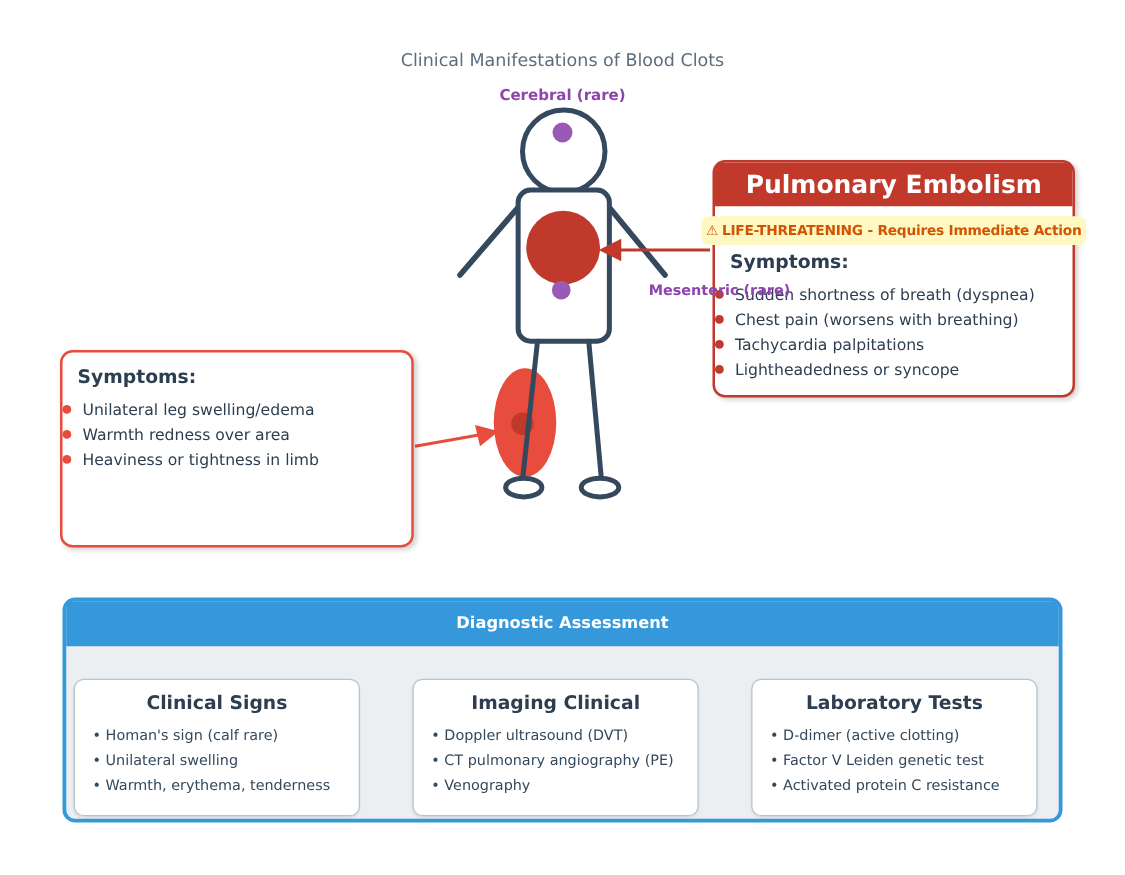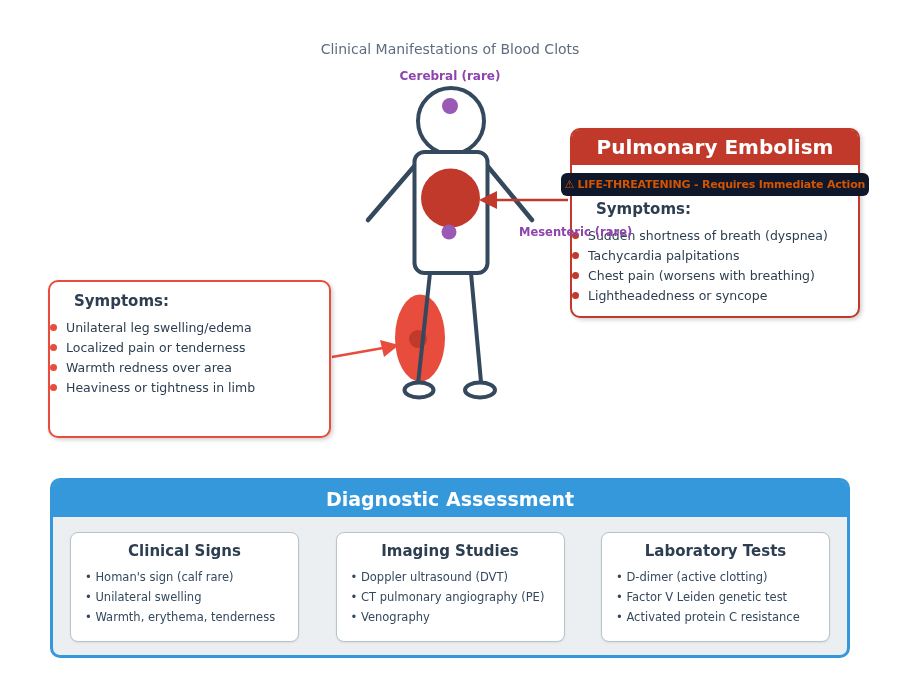--- a/index.html
+++ b/index.html
@@ -31,46 +31,46 @@
     color: #ffffff; font-weight: bold; text-align: center;
     border-radius: 7px 7px 0 0;
   }
   .dvt-box { left: 48px; top: 280px; width: 283px; height: 158px; border: 2px solid #e74c3c; }
   .dvt-box .callout-header { background: #e74c3c; height: 32px; line-height: 32px; font-size: 16.5px; }
   .pe-box { left: 570px; top: 128px; width: 290px; height: 190px; border: 2px solid #c0392b; }
   .pe-box .callout-header { background: #c0392b; height: 35px; line-height: 35px; font-size: 20px; }
 
   .warning-row { display: flex; justify-content: center; margin-top: 8px; }
   .warning-badge {
-    background: #0f172a; border-radius: 6px; padding: 5px 4px;
+    background: #fef9c3; border-radius: 6px; padding: 5px 4px;
     font-size: 11px; font-weight: bold; color: #d35400;
     white-space: nowrap; letter-spacing: -0.2px;
   }
   .warning-badge .w-icon { margin-right: 3px; }
 
-  .symptoms-heading { font-weight: bold; font-size: 15px; color: #2c3e50; padding-left: 24px; }
+  .symptoms-heading { font-weight: bold; font-size: 15px; color: #2c3e50; padding-left: 12px; }
   .dvt-box .symptoms-heading { margin-top: 10px; }
   .pe-box .symptoms-heading { margin-top: 4px; }
 
   .symptom-list { list-style: none; margin-top: 7px; }
   .symptom-list li { display: flex; align-items: center; gap: 9px; height: 20px; font-size: 12.5px; color: #2c3e50; }
   .dot { width: 7px; height: 7px; border-radius: 50%; flex: 0 0 auto; }
   .dvt-dot { background: #e74c3c; }
   .pe-dot { background: #c0392b; }
 
   .diag-panel {
     position: absolute; z-index: 2; left: 50px; top: 478px; width: 800px; height: 180px;
     border: 3px solid #3498db; border-radius: 10px; background: #eceff1;
     display: flex; flex-direction: column;
   }
   .diag-header {
-    background: #3498db; color: #ffffff; font-weight: bold; font-size: 19px;
+    background: #3498db; color: #ffffff; font-weight: bold; font-size: 13px;
     text-align: center; height: 36px; line-height: 36px; border-radius: 6px 6px 0 0;
   }
-  .diag-body { flex: 1; display: flex; justify-content: space-between; padding: 15px 17px 17px 17px; }
+  .diag-body { flex: 1; display: flex; justify-content: space-between; padding: 15px 17px 17px 6px; margin-top: 11px; }
   .diag-card {
     width: 229px; height: 110px; background: #ffffff;
     border: 1px solid #b8c4ca; border-radius: 8px; box-shadow: 0 1px 2px rgba(0,0,0,0.08);
     padding: 9px 12px;
   }
   .diag-card-title { text-align: center; font-weight: bold; font-size: 15px; color: #2c3e50; margin-bottom: 7px; }
   .diag-list { list-style: none; padding-left: 2px; }
   .diag-list li { font-size: 11.5px; color: #34495e; line-height: 20px; white-space: nowrap; }
   .diag-list li::before { content: "• "; }
 </style>
@@ -114,24 +114,20 @@
 
   <section class="callout dvt-box">
     <div class="symptoms-heading">Symptoms:</div>
     <ul class="symptom-list">
       <li>
           <span class="dot dvt-dot"></span>
           <span>Unilateral leg swelling/edema</span>
         </li>
       <li>
           <span class="dot dvt-dot"></span>
-          <span>Localized pain or tenderness</span>
-        </li>
-      <li>
-          <span class="dot dvt-dot"></span>
           <span>Warmth redness over area</span>
         </li>
       <li>
           <span class="dot dvt-dot"></span>
           <span>Heaviness or tightness in limb</span>
         </li>
     </ul>
   </section>
 
   <section class="callout pe-box">
@@ -140,25 +136,25 @@
       <span class="warning-badge"><span class="w-icon">⚠</span><span>LIFE-THREATENING - Requires Immediate Action</span></span>
     </div>
     <div class="symptoms-heading">Symptoms:</div>
     <ul class="symptom-list">
       <li>
           <span class="dot pe-dot"></span>
           <span>Sudden shortness of breath (dyspnea)</span>
         </li>
       <li>
           <span class="dot pe-dot"></span>
-          <span>Tachycardia palpitations</span>
+          <span>Chest pain (worsens with breathing)</span>
         </li>
       <li>
           <span class="dot pe-dot"></span>
-          <span>Chest pain (worsens with breathing)</span>
+          <span>Tachycardia palpitations</span>
         </li>
       <li>
           <span class="dot pe-dot"></span>
           <span>Lightheadedness or syncope</span>
         </li>
     </ul>
   </section>
 
   <section class="diag-panel">
     <header class="diag-header">Diagnostic Assessment</header>
@@ -167,21 +163,21 @@
       <div class="diag-card">
         <div class="diag-card-title">Clinical Signs</div>
         <ul class="diag-list">
           <li>Homan's sign (calf rare)</li>
           <li>Unilateral swelling</li>
           <li>Warmth, erythema, tenderness</li>
         </ul>
       </div>
 
       <div class="diag-card">
-        <div class="diag-card-title">Imaging Studies</div>
+        <div class="diag-card-title">Imaging Clinical</div>
         <ul class="diag-list">
           <li>Doppler ultrasound (DVT)</li>
           <li>CT pulmonary angiography (PE)</li>
           <li>Venography</li>
         </ul>
       </div>
 
       <div class="diag-card">
         <div class="diag-card-title">Laboratory Tests</div>
         <ul class="diag-list">

